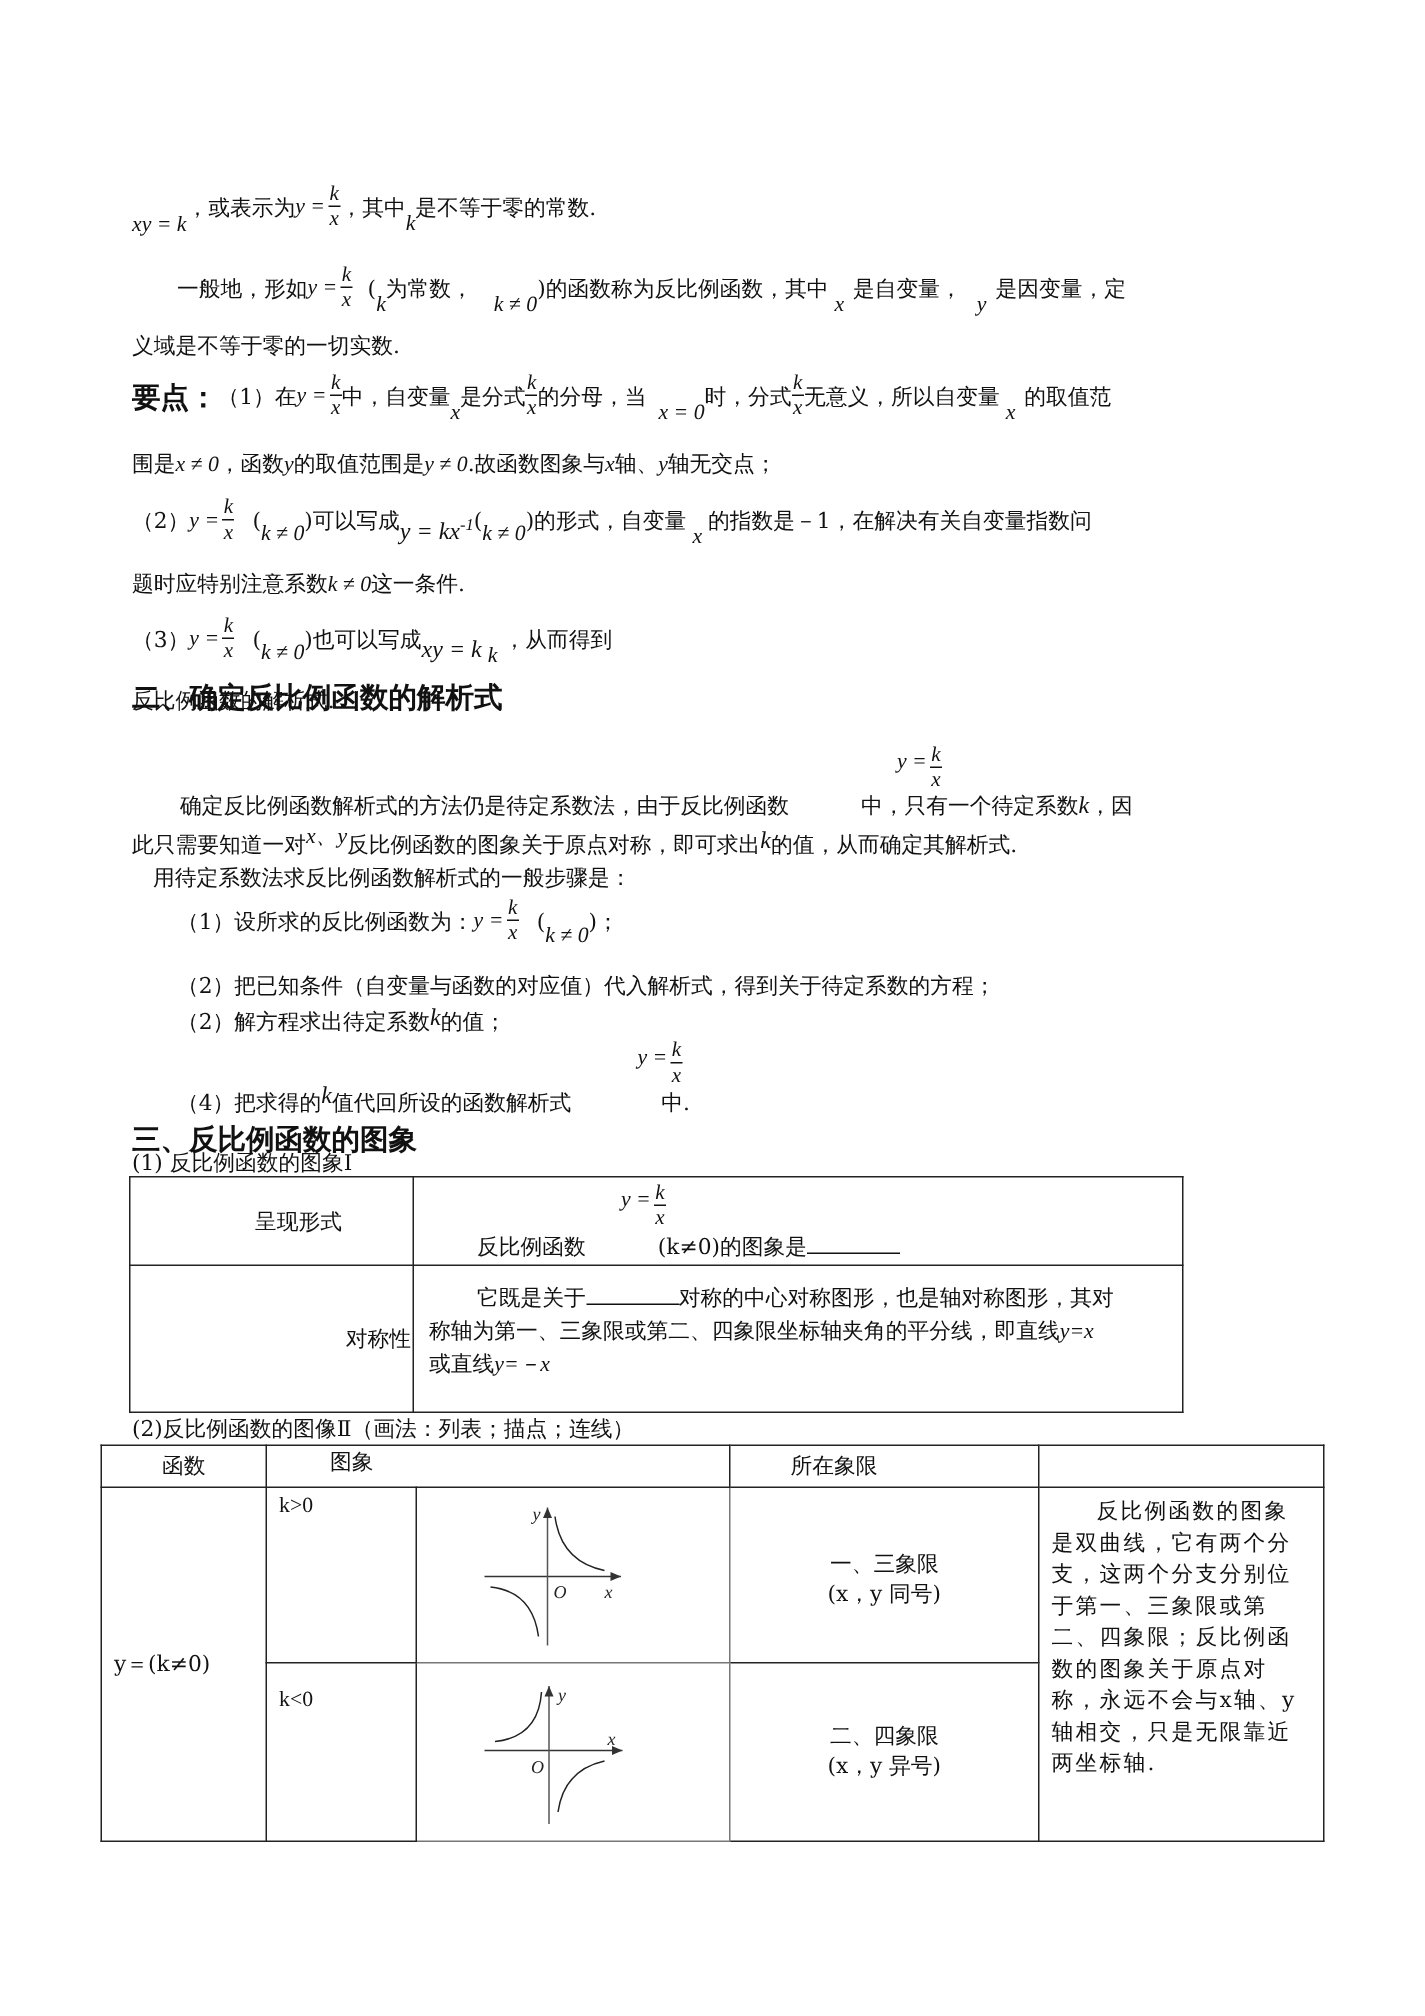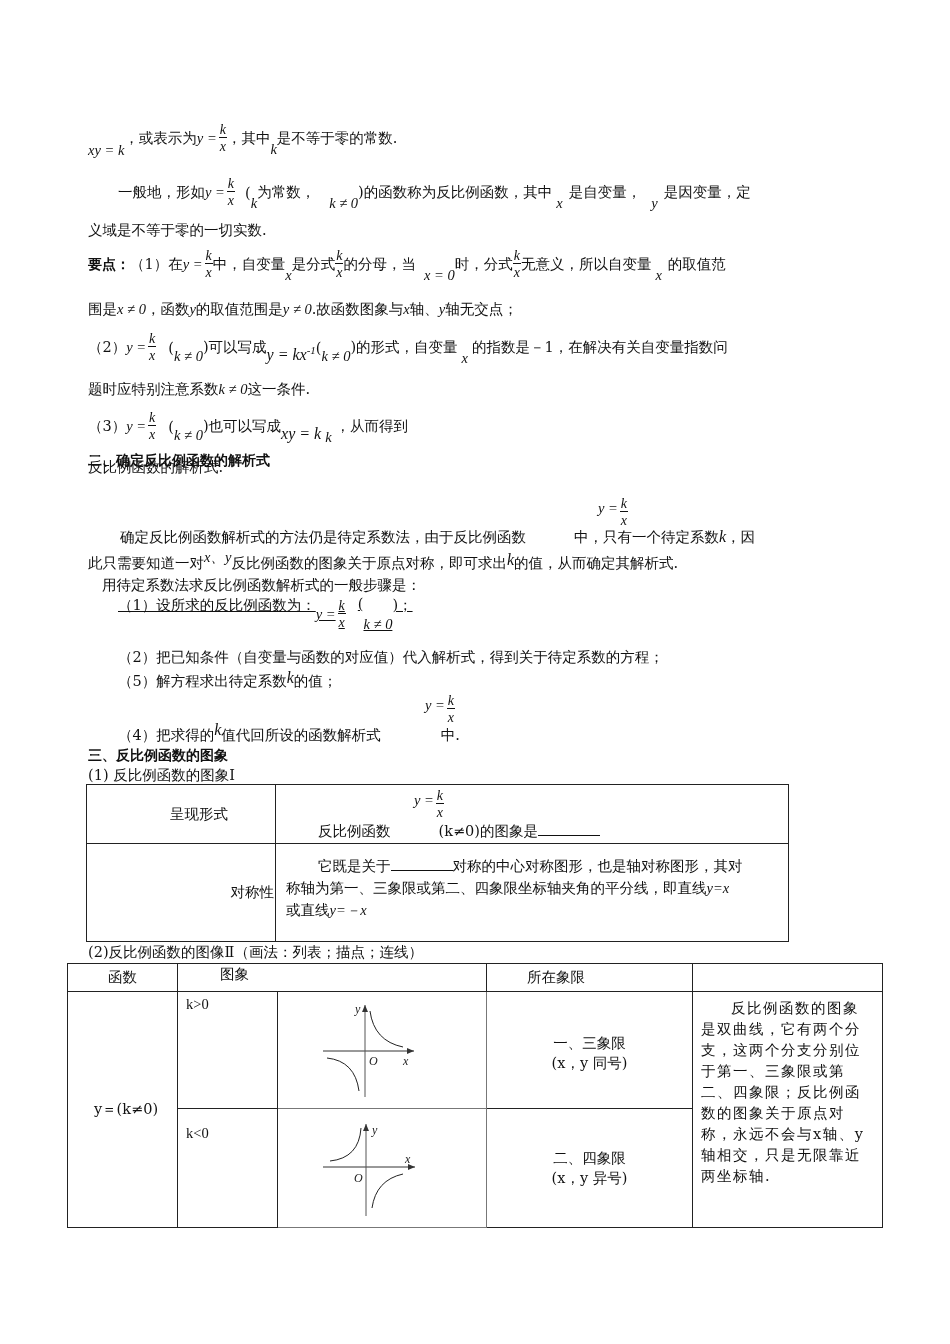--- a/index.html
+++ b/index.html
@@ -4,21 +4,21 @@
 <style>
   html,body{margin:0;padding:0;background:#fff;}
   body{width:950px;height:1344px;position:relative;overflow:hidden;
        font-family:"DejaVu Serif","Liberation Serif",serif;color:#111;font-size:14.5px;}
   .abs{position:absolute;white-space:nowrap;}
   .m{font-family:"Liberation Serif","DejaVu Serif",serif;font-style:italic;}
   .frac{display:inline-block;vertical-align:middle;text-align:center;font-family:"Liberation Serif",serif;font-style:italic;line-height:1;}
   .frac .num{display:block;padding:0 1px;border-bottom:1px solid #111;font-size:14px;}
   .frac .den{display:block;font-size:14px;padding-top:2px;}
   .eq{display:inline-flex;align-items:center;gap:2px;font-family:"Liberation Serif",serif;font-style:italic;}
-  .bold{font-weight:bold;font-family:Liberation Mono, monospace;font-size:14px;}
+  .bold{font-weight:bold;font-family:Liberation Mono, monospace;font-size:19px;}
   table{border-collapse:collapse;position:absolute;}
   td{border:1.5px solid #222;vertical-align:middle;font-size:14.5px;}
   .blank{display:inline-block;width:62px;border-bottom:1px solid #111;height:14px;vertical-align:baseline;}
   .sub{font-size:11px;vertical-align:super;}
 </style>
 </head>
 <body>
 
 <div class="abs" style="left:88px;top:118px;display:flex;align-items:center;">
   <span class="m" style="margin-top:24px">xy = k</span>
@@ -141,36 +141,36 @@
     </span>
 </div>
 <div class="abs" style="left:120px;top:528px;">
   <span>确定反比例函数解析式的方法仍是待定系数法，由于反比例函数</span><span style="display:inline-block;width:48px"></span><span>中，只有一个待定系数</span><span class="m" style="font-size:16px">k</span><span>，因</span>
 </div>
 <div class="abs" style="left:88px;top:554px;">
   <span>此只需要知道一对</span><span class="m" style="position:relative;top:-6px">x、y</span><span>反比例函数的图象关于原点对称，即可求出</span><span class="m" style="font-size:16px;position:relative;top:-3px">k</span><span>的值，从而确定其解析式.</span>
 </div>
 <div class="abs" style="left:102px;top:576px;">用待定系数法求反比例函数解析式的一般步骤是：</div>
 
-<div class="abs" style="left:118px;top:596px;display:flex;text-decoration:underline;">
+<div class="abs" style="left:118px;top:596px;display:flex;align-items:center;">
   <span>（1）设所求的反比例函数为：</span>
   <span class="eq">
       <span class="m">y =</span>
       <span class="frac">
         <span class="num">k</span>
         <span class="den">x</span>
       </span>
     </span>
   <span style="margin-left:12px">(</span>
   <span class="m" style="margin-top:20px">k ≠ 0</span>
   <span>)；</span>
 </div>
 <div class="abs" style="left:118px;top:648px;">（2）把已知条件（自变量与函数的对应值）代入解析式，得到关于待定系数的方程；</div>
 <div class="abs" style="left:118px;top:672px;">
-  <span>（5）解方程求出待定系数</span><span class="m" style="font-size:16px;position:relative;top:-3px">k</span><span>的值；</span>
+  <span>（2）解方程求出待定系数</span><span class="m" style="font-size:16px;position:relative;top:-3px">k</span><span>的值；</span>
 </div>
 <div class="abs" style="left:425px;top:694px;">
   <span class="eq">
       <span class="m" style="margin-top:-8px">y =</span>
       <span class="frac">
         <span class="num">k</span>
         <span class="den">x</span>
       </span>
     </span>
 </div>
@@ -215,21 +215,21 @@
 
 <table style="left:67px;top:963px;width:816px;">
   <tbody>
       <tr style="height:28px">
     <td style="width:107px;text-align:center;">函数</td>
     <td colspan="2" style="text-align:left;padding-left:42px;vertical-align:top;">图象</td>
     <td style="width:164px;text-align:left;padding-left:40px;">所在象限</td>
     <td></td>
   </tr>
   <tr style="height:98px">
-    <td rowspan="2" style="padding-left:8px;text-align:center;">y＝(k≠0)</td>
+    <td rowspan="2" style="padding-left:8px;">y＝(k≠0)</td>
     <td style="width:83px;vertical-align:top;padding:4px 8px;font-family:'Liberation Serif',serif;">k&gt;0</td>
     <td style="width:206px;border-color:#777;position:relative;">
       <svg width="206" height="98" viewBox="0 0 206 98" style="display:block">
         <line x1="44" y1="50" x2="135" y2="50" stroke="#333" stroke-width="1"></line>
         <polygon points="135,50 128,47 128,53" fill="#333"></polygon>
         <line x1="86" y1="4" x2="86" y2="96" stroke="#555" stroke-width="1"></line>
         <polygon points="86,4 83,11 89,11" fill="#333"></polygon>
         <path d="M91,10 Q95,40 124,46" stroke="#222" fill="none" stroke-width="1"></path>
         <path d="M48,57 Q76,60 80,90" stroke="#222" fill="none" stroke-width="1"></path>
         <text x="76" y="12" font-size="12" font-style="italic" font-family="Liberation Serif,serif" fill="#222">y</text>

